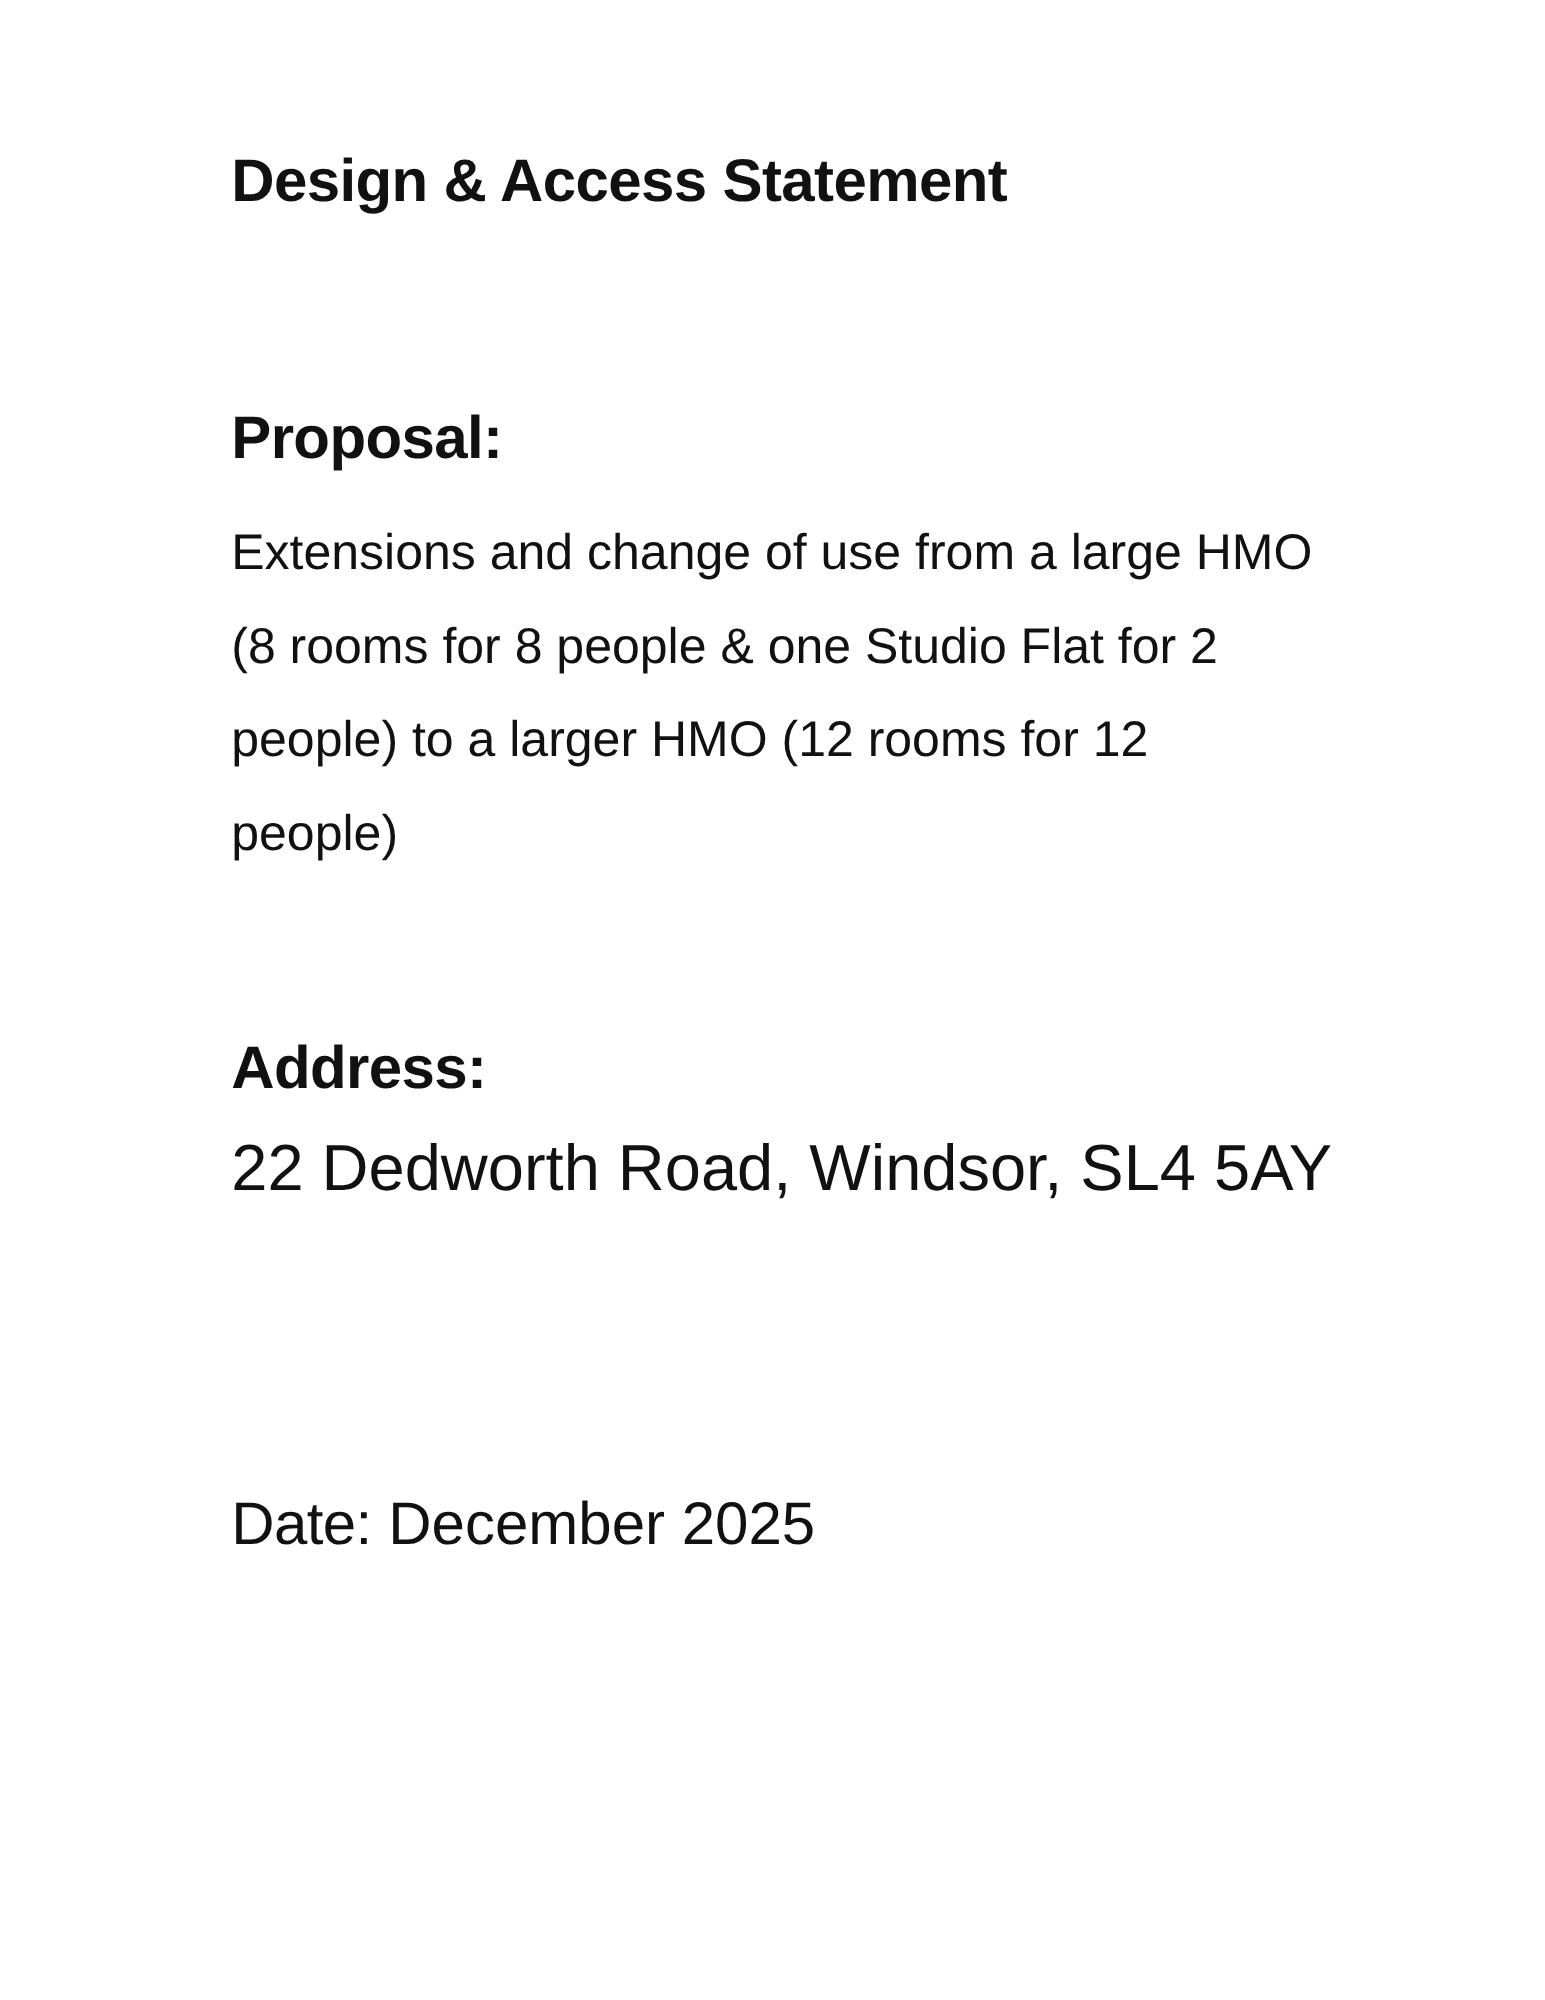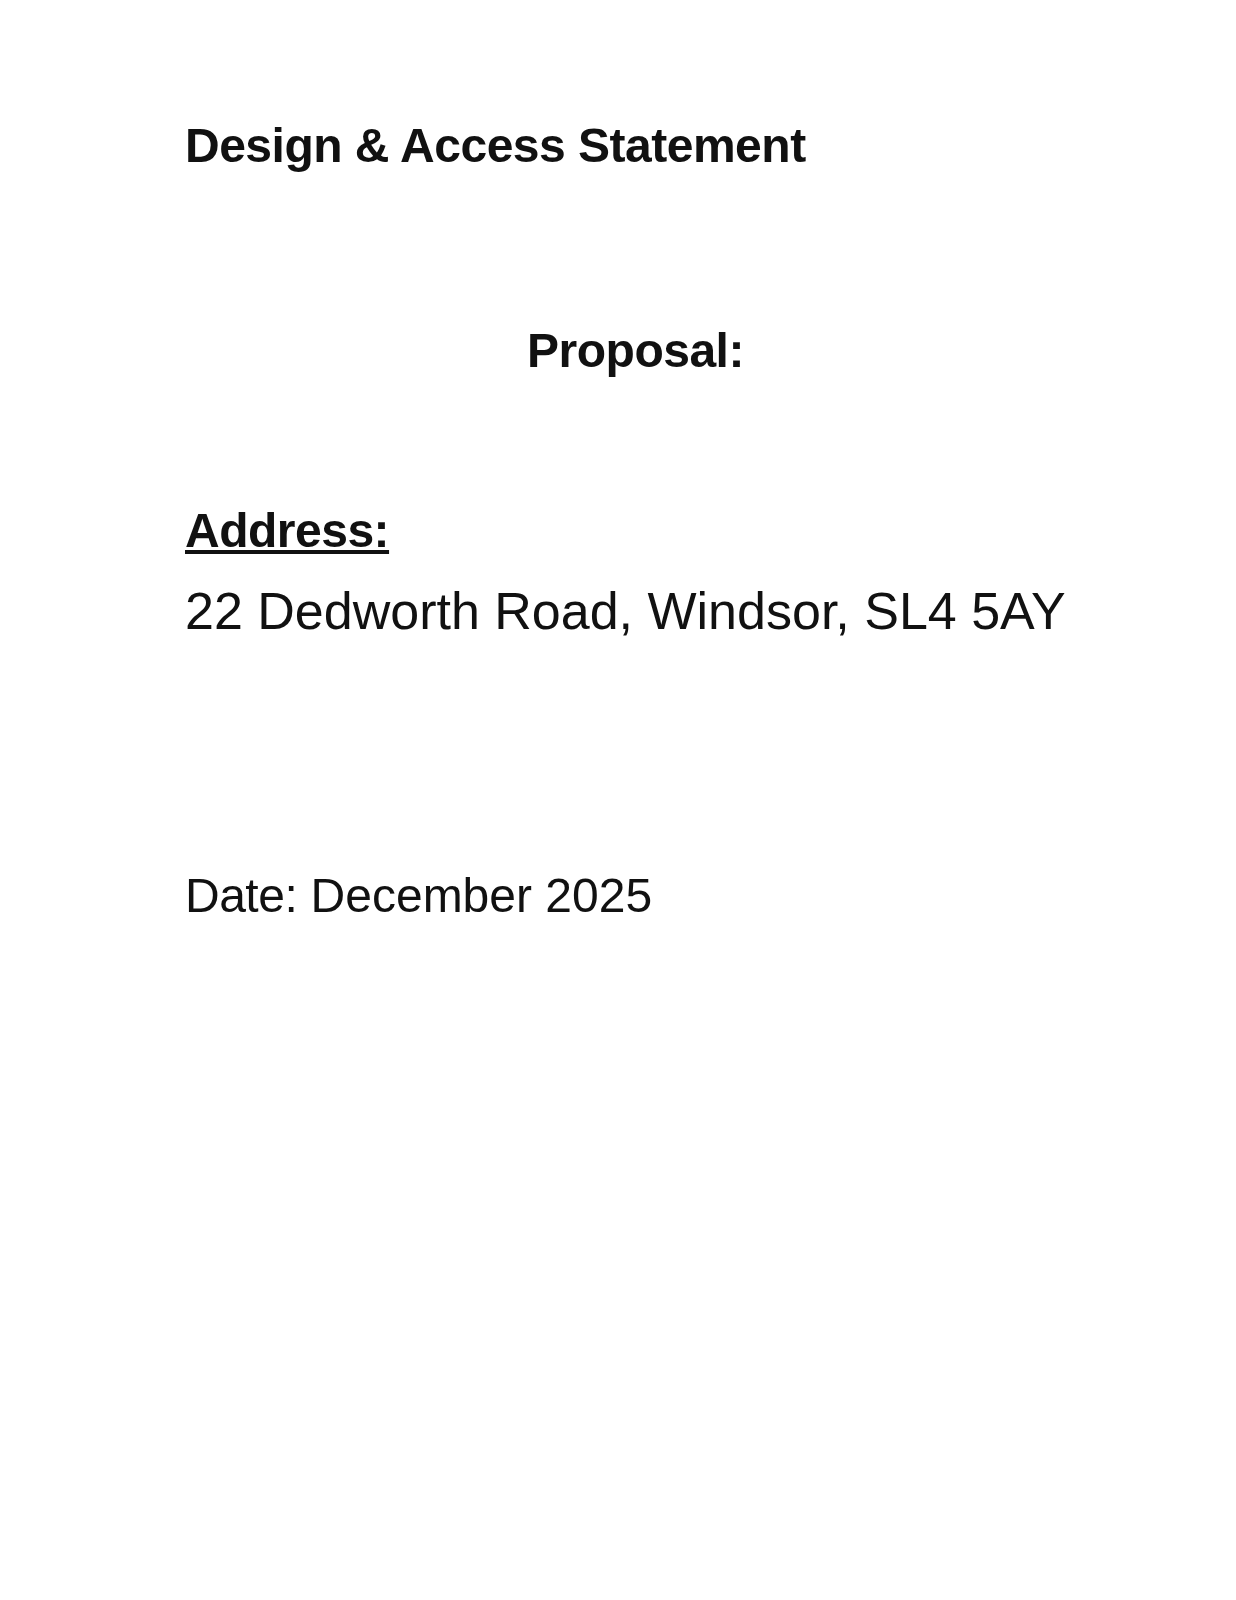--- a/index.html
+++ b/index.html
@@ -26,22 +26,22 @@
     letter-spacing: -0.5px;
     white-space: nowrap;
   }
   .section-heading {
     font-size: 48px;
     font-weight: 700;
     line-height: 60px;
     letter-spacing: -0.5px;
     white-space: nowrap;
   }
-  .heading-proposal { margin-top: 145px; text-align: center; }
-  .heading-address { margin-top: 120px; text-decoration: underline; }
+  .heading-proposal { margin-top: 145px; }
+  .heading-address { margin-top: 120px; }
   .body-paragraph {
     margin-top: 24px;
     font-size: 40px;
     font-weight: 400;
     line-height: 75px;
   }
   .body-line { white-space: nowrap; }
   .address-value {
     margin-top: 20px;
     font-size: 52px;
@@ -60,20 +60,26 @@
 </style>
 </head>
 <body>
 
 <div class="page">
 
   <h1 class="doc-title">Design &amp; Access Statement</h1>
 
   <h2 class="section-heading heading-proposal">Proposal:</h2>
 
+  <div class="body-paragraph">
+    <div class="body-line">Extensions and change of use from a large HMO</div>
+    <div class="body-line">(8 rooms for 8 people &amp; one Studio Flat for 2</div>
+    <div class="body-line">people) to a larger HMO (12 rooms for 12</div>
+    <div class="body-line">people)</div>
+  </div>
 
   <h2 class="section-heading heading-address">Address:</h2>
 
   <p class="address-value">22 Dedworth Road, Windsor, SL4 5AY</p>
 
   <p class="date-line">
     <span class="date-label">Date:</span>
     <span class="date-value">December 2025</span>
   </p>
 

